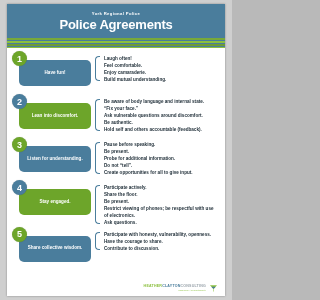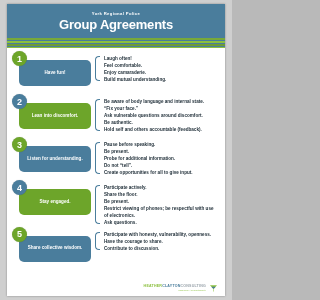--- a/index.html
+++ b/index.html
@@ -173,21 +173,21 @@
   .logo-mark { width: 9px; height: 8px; }
 </style>
 </head>
 <body>
 
 <div id="page">
   <div class="sheet">
 
     <div class="header">
       <div class="hdr-kicker">York Regional Police</div>
-      <div class="hdr-title">Group Agreements</div>
+      <div class="hdr-title">Police Agreements</div>
     </div>
 
     <div class="stripes">
       <div class="stripe s1"></div>
       <div class="stripe s2"></div>
       <div class="stripe s3"></div>
       <div class="stripe s4"></div>
     </div>
 
     <div class="rows" id="rows">

